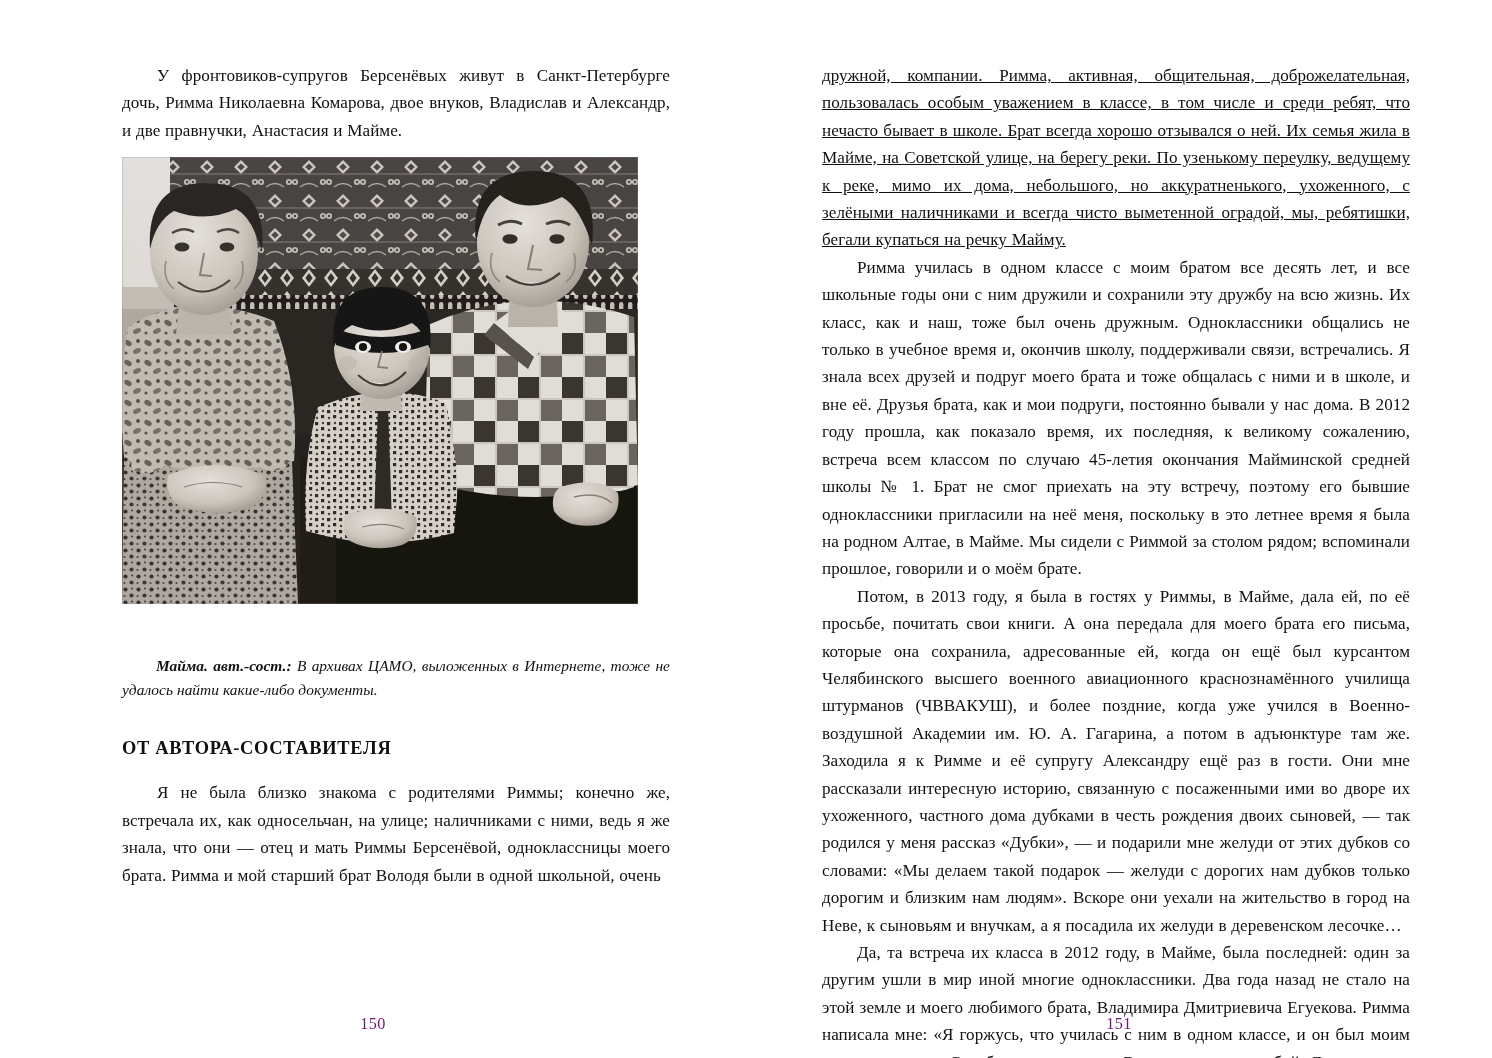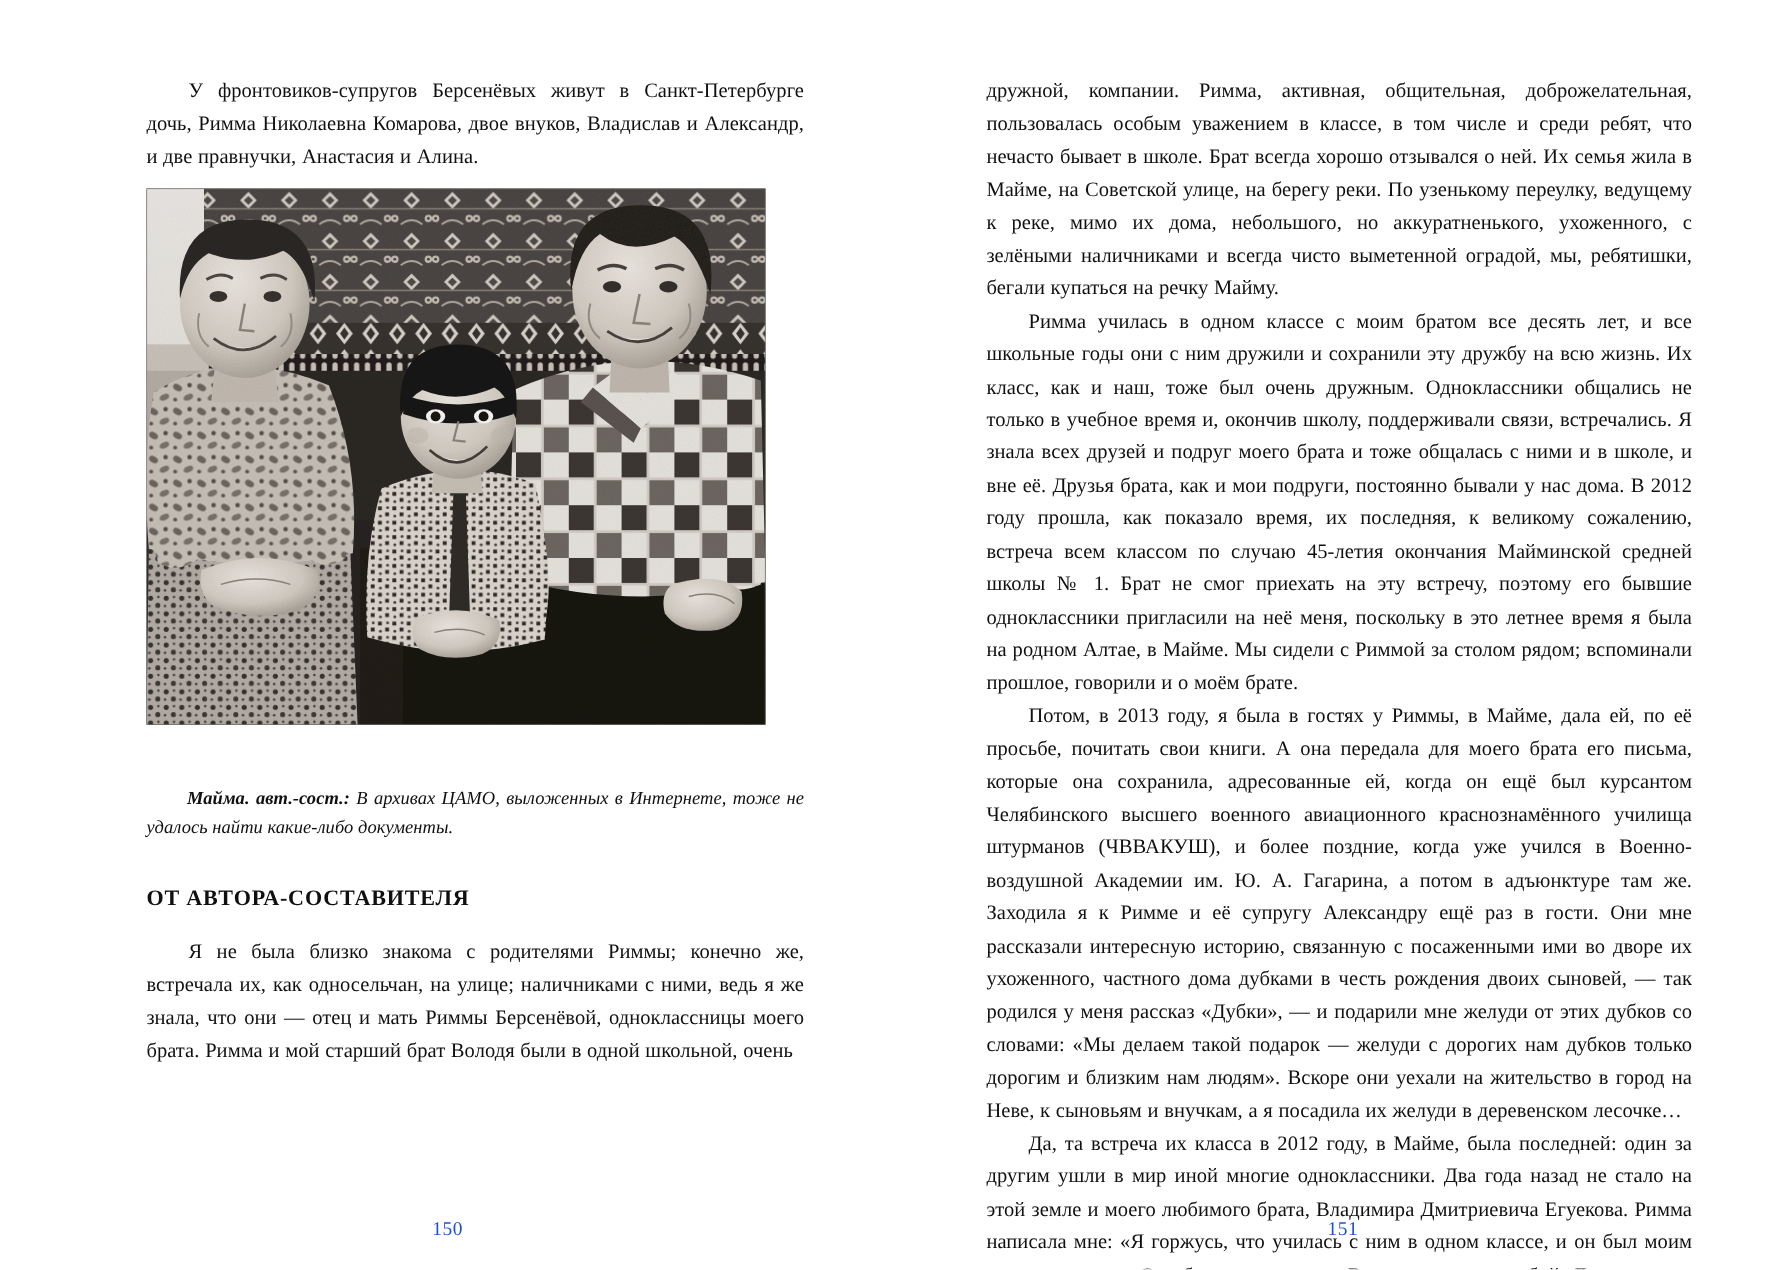--- a/index.html
+++ b/index.html
@@ -43,21 +43,21 @@
     margin: 0;
     text-align: justify;
     text-justify: inter-word;
     text-indent: 2.05em;
     font-size: 17.1px;
     line-height: 27.4px;
     letter-spacing: 0.05px;
     word-spacing: 0.4px;
     hyphens: manual;
   }
-  p.body.cont { text-indent: 0; }
+  p.body.cont { text-indent: 0; text-decoration: underline; }
 
   .section-title {
     margin: 0;
     text-align: left;
     font-weight: bold;
     font-size: 18.4px;
     line-height: 26px;
     letter-spacing: 0.7px;
   }
 
@@ -99,36 +99,36 @@
   .gap-34 { height: 34px; }
 
   
   .folio {
     position: absolute;
     bottom: 24px;
     width: 100%;
     left: 0;
     text-align: center;
     font-size: 16.2px;
-    color: #1d4ed8;
+    color: #701a75;
     letter-spacing: 0.4px;
   }
   .leaf-left  .folio { padding-right: 86px; }
   .leaf-right .folio { padding-right: 6px; }
 </style>
 </head>
 <body>
 
 <div id="page">
   <div class="spread">
 
     <div class="leaf leaf-left">
       <div class="column">
 
-        <p class="body">У фронтовиков-супругов Берсенёвых живут в Санкт-Петербурге дочь, Римма Николаевна Комарова, двое внуков, Владислав и Александр, и две правнучки, Анастасия и Алина.</p>
+        <p class="body">У фронтовиков-супругов Берсенёвых живут в Санкт-Петербурге дочь, Римма Николаевна Комарова, двое внуков, Владислав и Александр, и две правнучки, Анастасия и Майме.</p>
 
         <div class="photo-wrap">
           <svg class="photo-canvas" viewBox="0 0 516 447" preserveAspectRatio="none" aria-label="family photo">
             <defs>
 
               <pattern id="carpet" width="34" height="34" patternUnits="userSpaceOnUse">
                 <rect width="34" height="34" fill="#4b4744"></rect>
                 <path d="M17 3 L24 10 L17 17 L10 10 Z" fill="#d9d4cc"></path>
                 <path d="M17 6.5 L20.8 10 L17 13.6 L13.2 10 Z" fill="#514c48"></path>
                 <circle cx="3" cy="25" r="3.1" fill="#cbc5bc"></circle>

